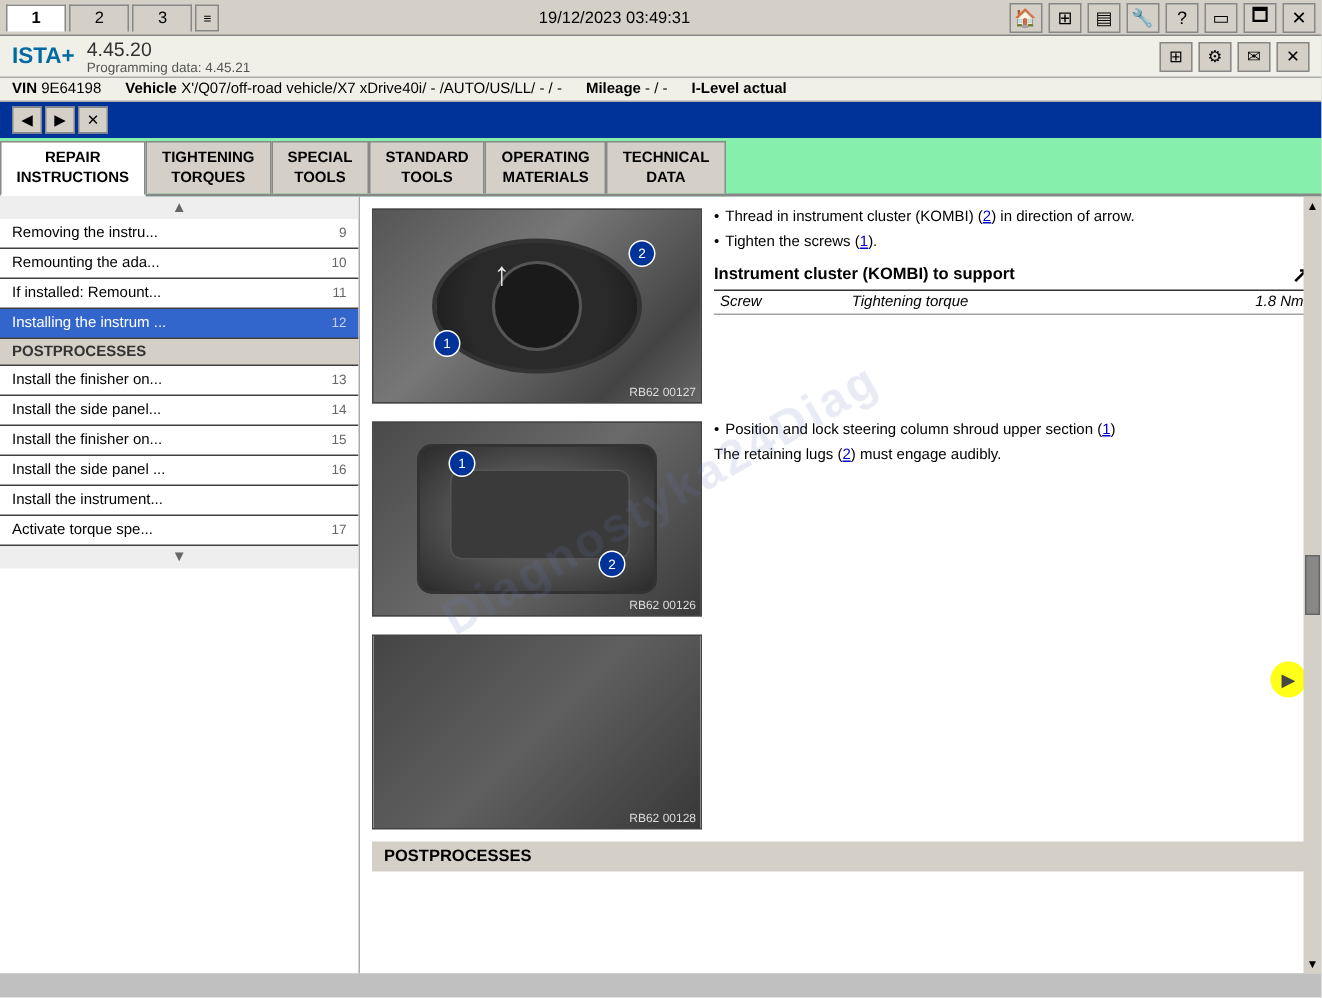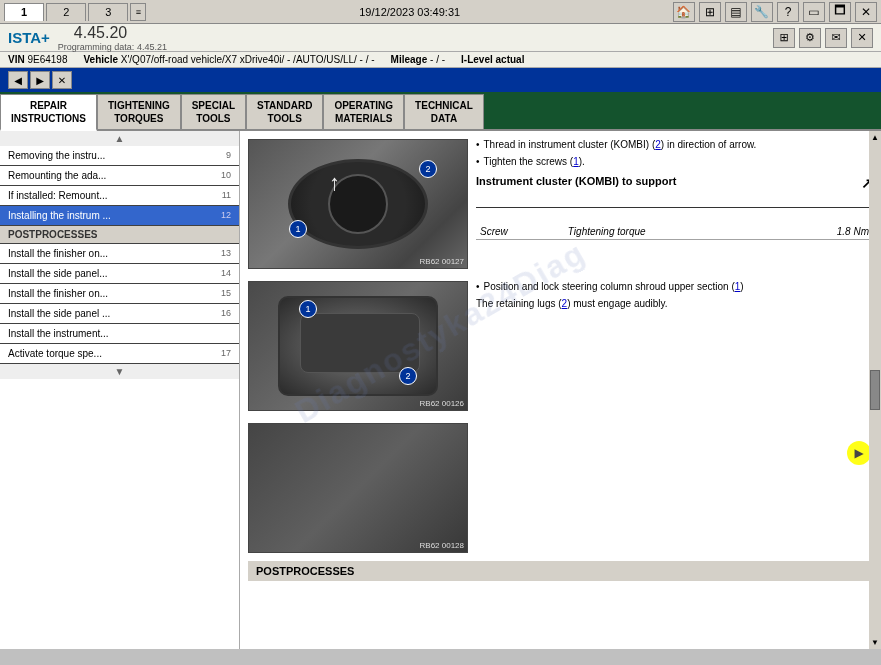--- a/index.html
+++ b/index.html
@@ -22,21 +22,21 @@
       width: 22px; height: 20px; background: #d4d0c8; border: 1px solid #888;
       display: flex; align-items: center; justify-content: center; cursor: pointer; font-size: 12px;
     }
 
     
     .app-bar {
       display: flex; align-items: center; background: #f0f0e8; border-bottom: 1px solid #aaa;
       height: 28px; padding: 0 8px; gap: 8px;
     }
     .app-title { font-size: 15px; font-weight: bold; color: #0369a1; }
-    .app-version { font-size: 16px; color: #333; margin-left: 16px; }
+    .app-version { font-size: 13px; color: #333; }
     .app-bar-icons { margin-left: auto; display: flex; gap: 4px; }
     .app-bar-icon {
       width: 22px; height: 20px; background: #d4d0c8; border: 1px solid #888;
       display: flex; align-items: center; justify-content: center; cursor: pointer; font-size: 11px;
     }
 
     
     .info-bar {
       background: #f0f0e8; border-bottom: 1px solid #aaa;
       padding: 2px 8px; font-size: 10px; display: flex; gap: 16px;
@@ -53,21 +53,21 @@
     .breadcrumb-btn {
       background: #d4d0c8; border: 1px solid #888; color: #000;
       width: 20px; height: 18px; display: flex; align-items: center; justify-content: center; cursor: pointer;
     }
 
     
     .main-content { display: flex; flex-direction: column; height: calc(665px - 24px - 28px - 30px - 26px); }
 
     
     .tabs-bar {
-      display: flex; background: #14532d; border-bottom: 2px solid #888; padding-top: 2px; align-items: flex-end;
+      display: flex; background: #86efac; border-bottom: 2px solid #888; padding-top: 2px; align-items: flex-end;
     }
     .tab-item {
       padding: 4px 10px; font-size: 10px; font-weight: bold; cursor: pointer;
       border: 1px solid #888; border-bottom: none; background: #d4d0c8; text-align: center;
       min-width: 60px; line-height: 1.3; text-transform: uppercase;
     }
     .tab-item.active { background: #fff; border-bottom: 2px solid #fff; margin-bottom: -2px; }
 
     
     .content-split { display: flex; flex: 1; overflow: hidden; }
@@ -95,21 +95,21 @@
     }
 
     
     .content-section { display: flex; gap: 8px; margin-bottom: 12px; }
     .content-text { flex: 1; font-size: 10px; }
     .bullet-item { display: flex; gap: 4px; margin-bottom: 6px; }
     .bullet { color: #000; }
     .link-num { color: #0000cc; text-decoration: underline; cursor: pointer; }
 
     .table-section { margin-top: 8px; }
-    .table-header { font-weight: bold; font-size: 11px; border-bottom: 1px solid #333; padding-bottom: 16px; margin-bottom: 16px; display: flex; justify-content: space-between; align-items: flex-start; }
+    .table-header { font-weight: bold; font-size: 11px; border-bottom: 1px solid #333; padding-bottom: 2px; margin-bottom: 0; display: flex; justify-content: space-between; align-items: center; }
     .table-icon { font-size: 14px; cursor: pointer; }
     .data-table { width: 100%; border-collapse: collapse; font-size: 10px; }
     .data-table td { padding: 2px 4px; border-bottom: 1px solid #a3a3a3; font-style: italic; }
     .data-table td:last-child { text-align: right; }
 
     .postprocesses-header {
       background: #d4d0c8; padding: 4px 8px; font-weight: bold; font-size: 11px;
       margin-top: 8px;
     }
 

